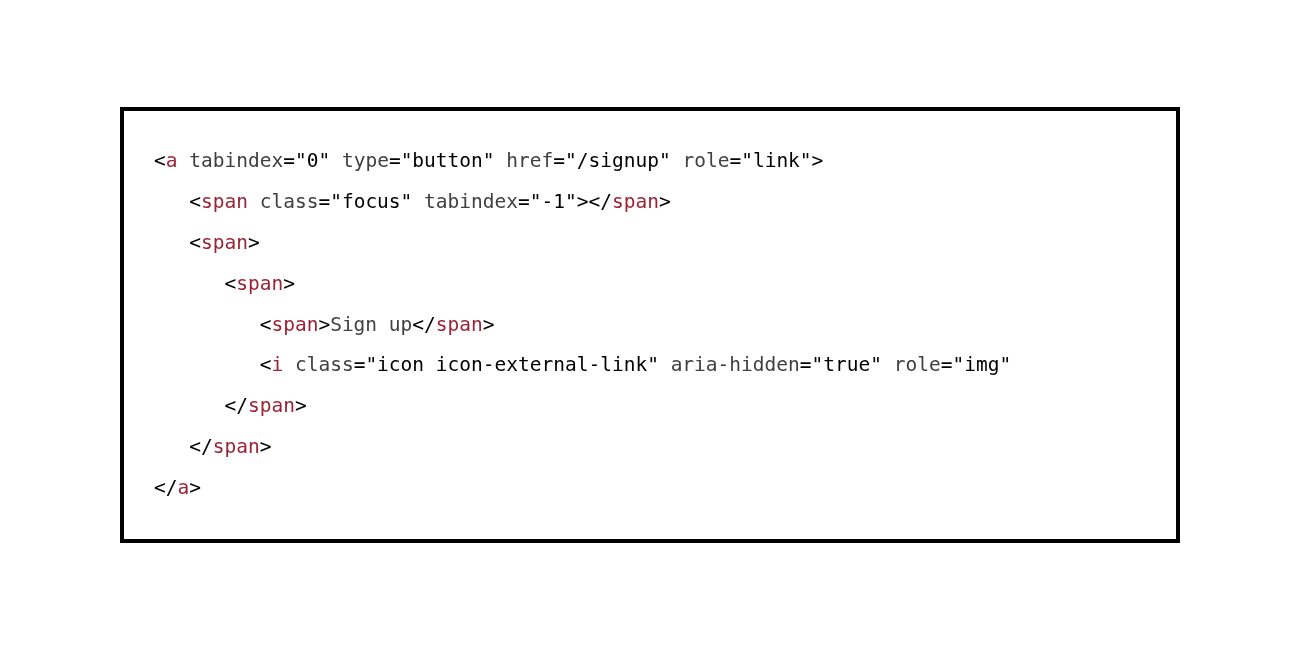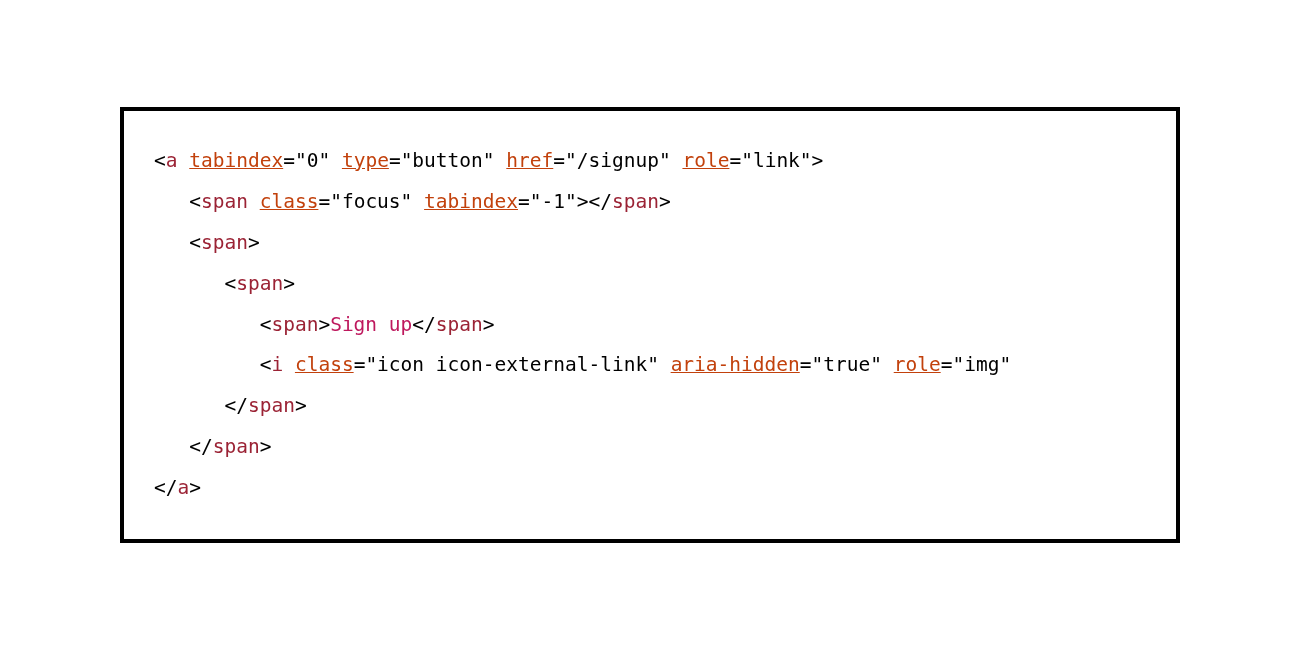--- a/index.html
+++ b/index.html
@@ -30,28 +30,27 @@
       color: #000000;
       overflow: hidden;
     }
     .tag-punct {
       color: #000000;
     }
     .tag-name {
       color: #9b2335; 
     }
     .attr-name {
-      color: #c2410c; 
-      text-decoration: underline;
+      color: #404040; 
     }
     .attr-value {
       color: #000000;
     }
     .text-content {
-      color: #be185d;
+      color: #404040;
     }
   </style>
 </head>
 <body>
 
 <div class="code-box">
   <div id="code-container">
       <div class="code-line"><span></span><span class="tag-punct">&lt;</span><span class="tag-name">a</span><span class="tag-punct"> </span><span class="attr-name">tabindex</span><span class="tag-punct">=</span><span class="attr-value">"0"</span><span class="tag-punct"> </span><span class="attr-name">type</span><span class="tag-punct">=</span><span class="attr-value">"button"</span><span class="tag-punct"> </span><span class="attr-name">href</span><span class="tag-punct">=</span><span class="attr-value">"/signup"</span><span class="tag-punct"> </span><span class="attr-name">role</span><span class="tag-punct">=</span><span class="attr-value">"link"</span><span class="tag-punct">&gt;</span></div>
       <div class="code-line"><span>   </span><span class="tag-punct">&lt;</span><span class="tag-name">span</span><span class="tag-punct"> </span><span class="attr-name">class</span><span class="tag-punct">=</span><span class="attr-value">"focus"</span><span class="tag-punct"> </span><span class="attr-name">tabindex</span><span class="tag-punct">=</span><span class="attr-value">"-1"</span><span class="tag-punct">&gt;</span><span class="tag-punct">&lt;/</span><span class="tag-name">span</span><span class="tag-punct">&gt;</span></div>
       <div class="code-line"><span>   </span><span class="tag-punct">&lt;</span><span class="tag-name">span</span><span class="tag-punct">&gt;</span></div>

